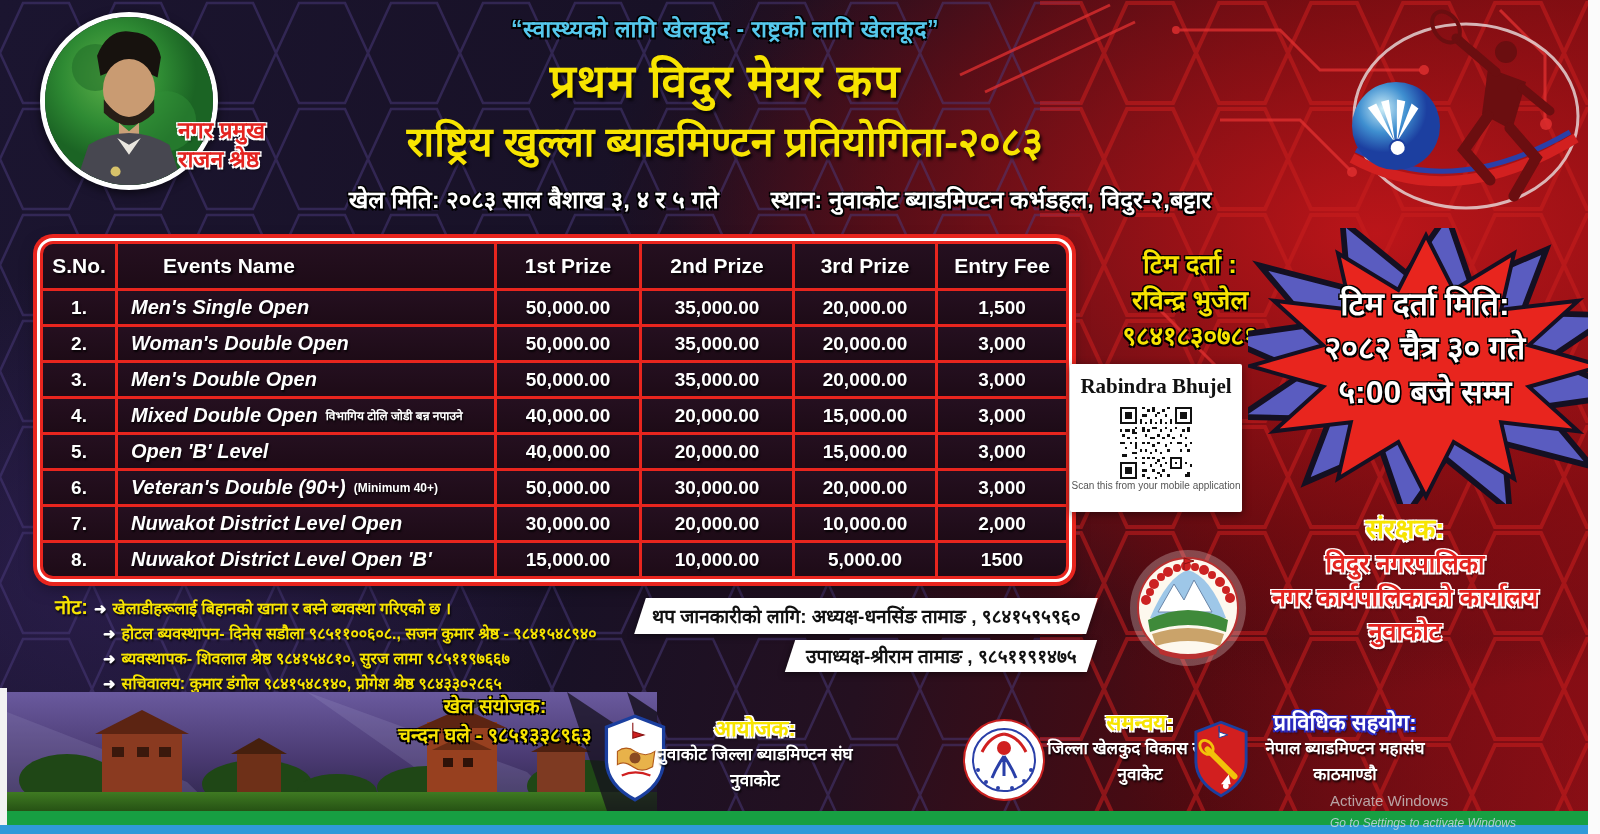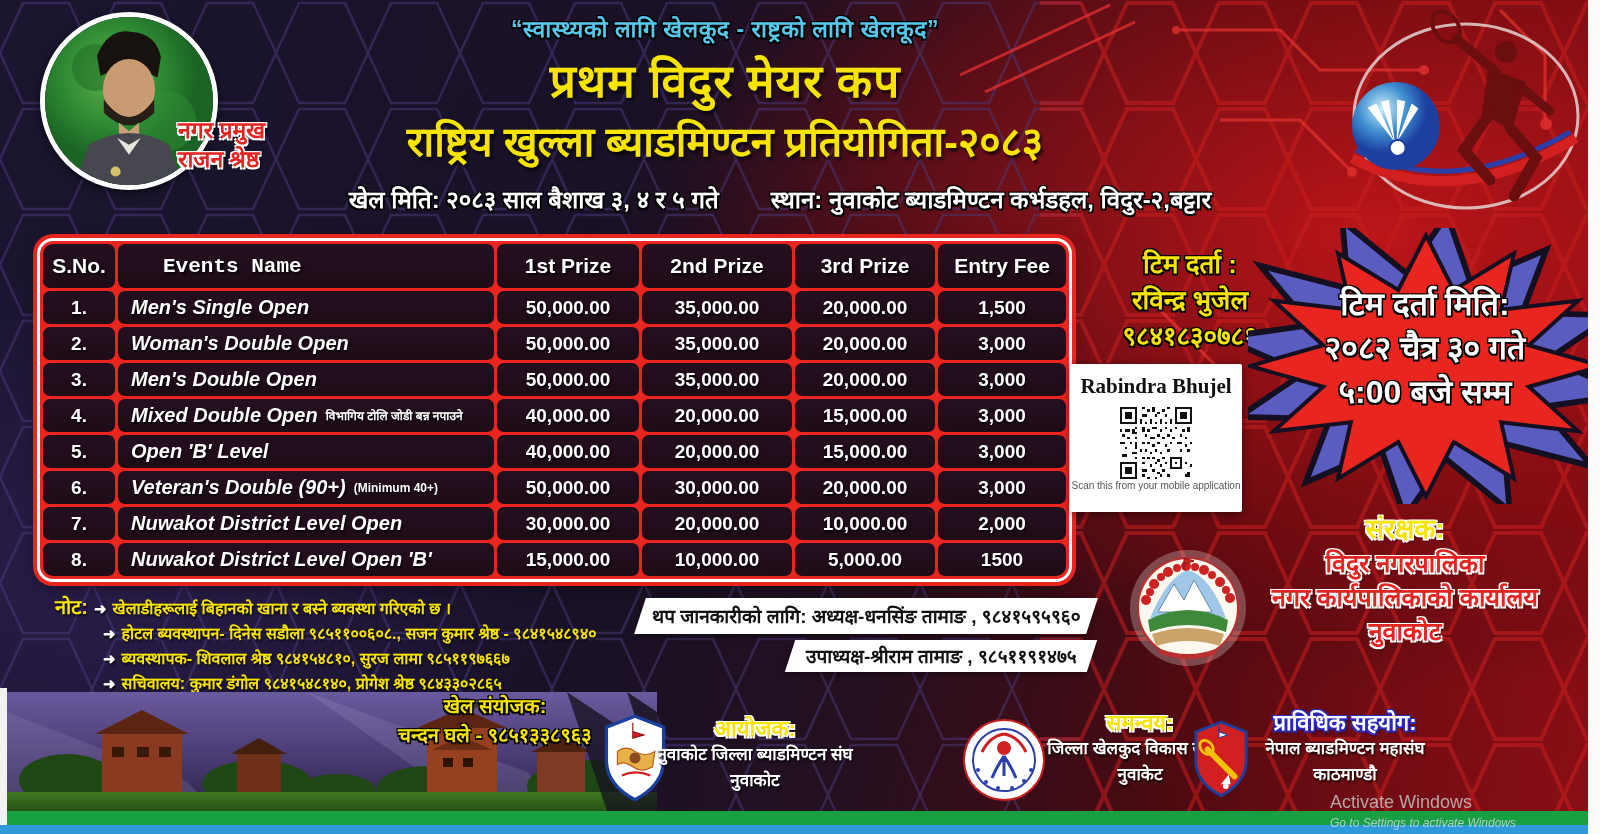--- a/index.html
+++ b/index.html
@@ -30,25 +30,25 @@
   .dateline{left:270px;top:182px;width:1020px;display:flex;justify-content:center;gap:52px;font-size:24px;}
 
   .mayor-photo{left:40px;top:12px;width:168px;height:168px;border-radius:50%;border:5px solid #fff;overflow:hidden;box-shadow:0 3px 10px rgba(0,0,0,.6);}
   .mayor-label{left:178px;top:116px;width:180px;font-size:23px;line-height:29px;color:#e42420;}
 
   
   .ptable{left:40px;top:241px;width:1023px;background:#e8251e;border:3px solid #e8251e;border-radius:13px;
     box-shadow:0 0 0 3px #fff,0 0 0 7px #e8251e,0 6px 18px rgba(0,0,0,.55);overflow:hidden;
     display:grid;grid-template-columns:72px 376px 142px 150px 140px 128px;gap:3px;}
   .trow{display:contents;}
-  .cell{background:linear-gradient(180deg,rgba(22,14,32,.93),rgba(14,9,22,.93));display:flex;align-items:center;justify-content:center;color:#fff;font-weight:bold;border-radius:7px;}
+  .cell{background:linear-gradient(180deg,rgba(22,14,32,.93),rgba(14,9,22,.93));display:flex;align-items:center;justify-content:center;color:#fff;font-weight:bold;}
   .hcell{height:44px;font-size:21px;text-shadow:2px 2px 2px rgba(0,0,0,.8);}
   .dcell{height:33px;font-size:19px;text-shadow:1px 2px 2px rgba(0,0,0,.8);}
   .cell.ev{justify-content:flex-start;padding-left:13px;}
-  .hcell.ev{padding-left:45px;font-family:Liberation Mono, monospace;}
+  .hcell.ev{padding-left:45px;}
   .evname{font-size:20px;font-style:italic;}
   .evnote{font-size:12px;margin-left:8px;white-space:nowrap;}
 
   .reg{left:1090px;top:246px;width:200px;font-size:26px;line-height:36px;}
   .qr-card{left:1070px;top:364px;width:172px;height:148px;background:#fff;border-radius:2px;box-shadow:0 2px 8px rgba(0,0,0,.5);display:flex;flex-direction:column;align-items:center;}
   .qr-name{font-family:"Liberation Serif",serif;font-weight:bold;font-size:21px;color:#111;margin-top:10px;}
   .qr-box{width:72px;height:72px;margin-top:8px;}
   .qr-caption{font-size:10px;color:#555;margin-top:1px;}
 
   .burst-wrap{left:1248px;top:228px;width:356px;height:276px;}
@@ -73,21 +73,21 @@
 
   .org-label{font-size:22px;}
   .org-line{color:#fff;font-weight:bold;font-size:17px;line-height:26px;text-shadow:1px 2px 2px rgba(0,0,0,.85);}
 
   .town{left:7px;top:692px;width:650px;height:119px;overflow:hidden;}
   .bar-green{left:0;top:811px;width:1600px;height:14px;background:#179f42;}
   .bar-blue{left:0;top:825px;width:1600px;height:9px;background:#2f9ad9;}
   .edge-right{left:1588px;top:0;width:12px;height:834px;background:#fbfbfb;}
   .edge-left{left:0;top:688px;width:7px;height:137px;background:#f2f2f2;}
 
-  .watermark1{left:1330px;top:792px;width:260px;font-size:18px;color:rgba(205,205,205,.78);}
+  .watermark1{left:1330px;top:792px;width:260px;font-size:15px;color:rgba(205,205,205,.78);}
   .watermark2{left:1330px;top:816px;width:270px;font-size:12px;color:rgba(200,215,225,.85);font-style:italic;}
 </style>
 </head>
 <body>
 
 <div id="canvas">
 
   <svg class="abs" style="left:0;top:0" width="1600" height="834">
     <defs>
       <pattern id="hexP" width="92" height="106" patternUnits="userSpaceOnUse">

